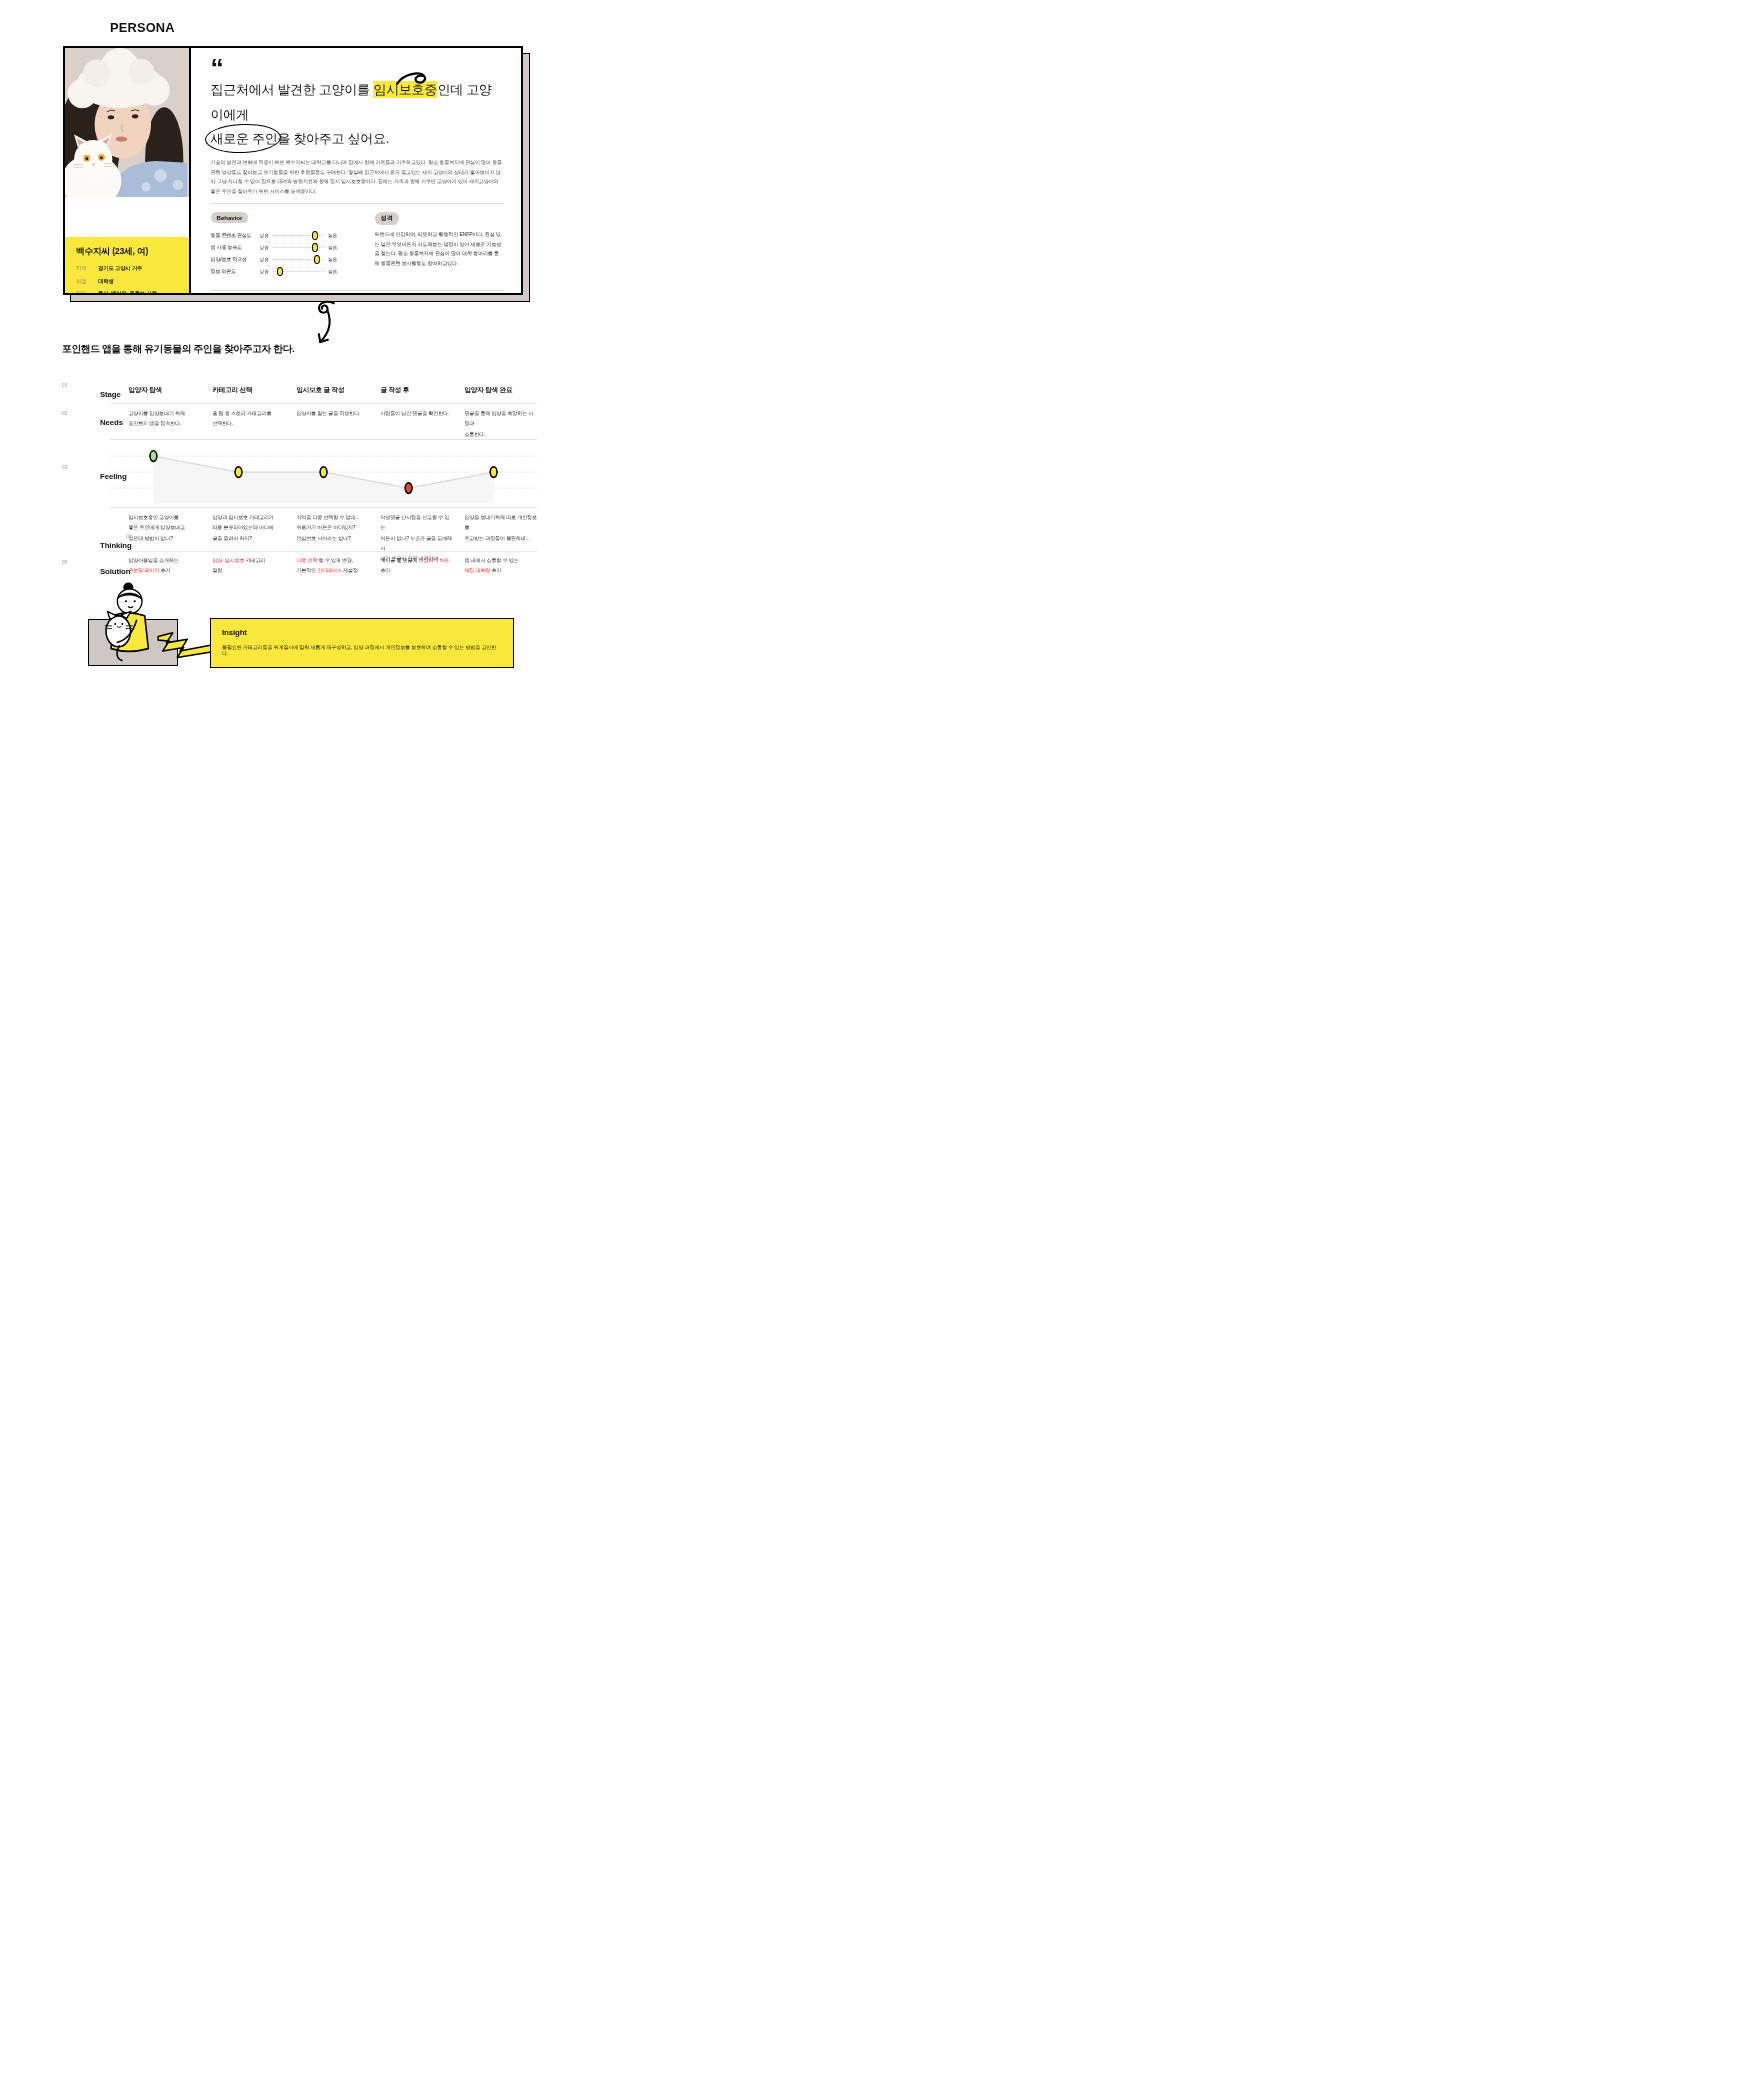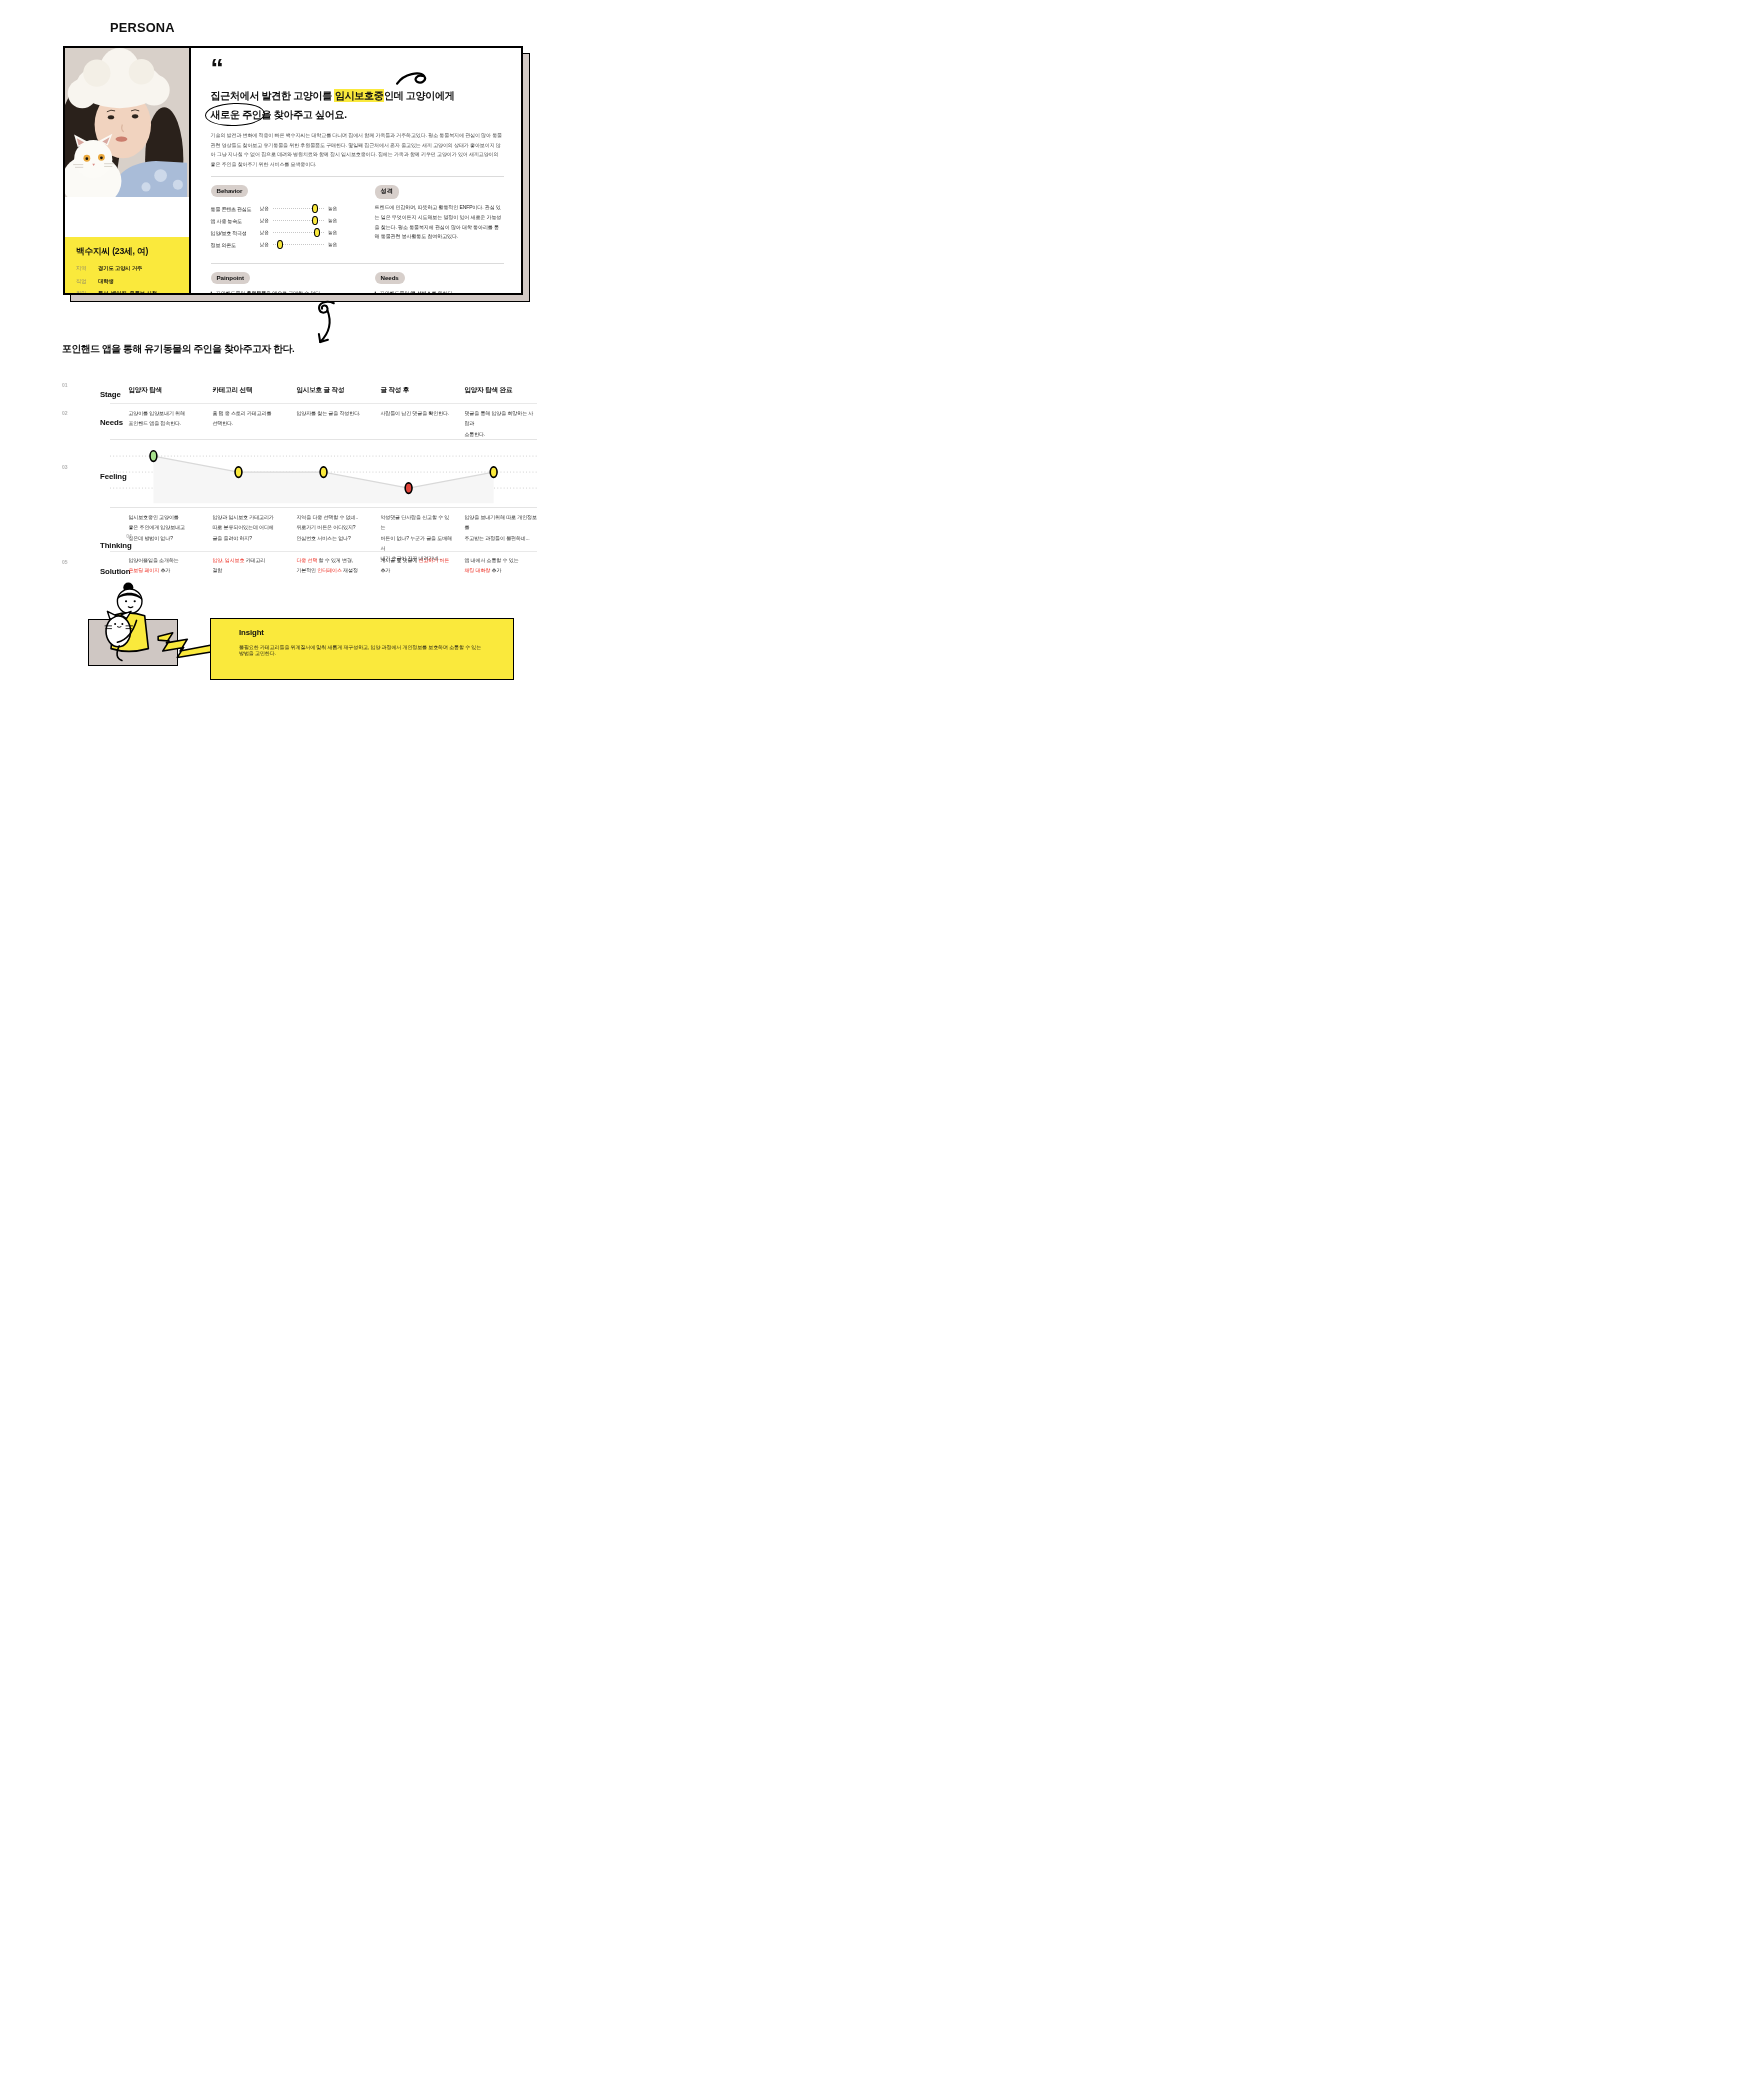--- a/index.html
+++ b/index.html
@@ -16,21 +16,21 @@
   .profile{flex:1;background:#FAE93C;padding:7.3px 10px 0 11px;}
   .profile-name{font-size:8.7px;font-weight:900;letter-spacing:-0.2px;margin:1.8px 0 7.3px;}
   .profile-row{display:flex;font-size:5.3px;margin-bottom:5.5px;letter-spacing:-0.1px;}
   .profile-row .lab{width:22px;color:#8E8868;flex:none;}
   .profile-row .val{font-weight:800;}
   .profile-tags{display:flex;gap:4.6px;margin-top:6.9px;}
   .tag{border:1.1px solid #000;border-radius:456px;background:#fff;padding:1.8px 5px;font-size:5px;font-weight:800;letter-spacing:-0.2px;}
   .card-right{flex:1;padding:7.3px 17.4px 0 19.6px;position:relative;}
   .qmark{font-size:26.5px;font-weight:900;line-height:1;height:19px;letter-spacing:-0.9px;}
   .swirl{position:absolute;left:205px;top:22px;}
-  .quote{font-size:10px;font-weight:700;line-height:1.88;letter-spacing:-0.3px;margin-top:13px;}
+  .quote{font-size:13px;font-weight:400;line-height:1.88;letter-spacing:-0.3px;margin-top:4px;}
   .hl{background:#FAE93C;padding:0.9px 0.5px;}
   .circled{position:relative;display:inline-block;}
   .circled::after{content:"";position:absolute;left:-5.5px;right:-3.2px;top:-3.2px;bottom:-1.4px;border:1.4px solid #000;border-radius:50%;transform:rotate(-2deg);}
   .desc{margin:6.4px 0 0;font-size:5px;line-height:1.9;color:#3E3E3E;letter-spacing:-0.1px;}
   .divider{border-top:0.9px solid #DBDBDB;margin-top:6.9px;}
   .grid2{display:grid;grid-template-columns:145px 1fr;column-gap:19px;margin-top:7.8px;}
   .pill{display:inline-block;background:#D7CFCB;border-radius:6.4px;padding:2.3px 6px;font-size:6.2px;font-weight:800;letter-spacing:-0.1px;}
   .b-rows{margin-top:6px;}
   .b-row{display:flex;align-items:center;height:12px;}
   .b-label{width:49px;font-size:5px;font-weight:500;letter-spacing:-0.2px;flex:none;}
@@ -61,21 +61,21 @@
   .jrow{position:absolute;left:55px;right:0;display:grid;grid-template-columns:repeat(5,1fr);}
   .jrow .jcell{padding-left:11.4px;white-space:pre-line;}
   .jrow.stage{top:4.6px;} .jrow.stage .jcell{font-size:6.6px;font-weight:800;letter-spacing:-0.2px;white-space:normal;}
   .jrow.doing{top:27px;} .jrow.thinking{top:131px;} .jrow.solution{top:174px;}
   .jrow.doing .jcell,.jrow.thinking .jcell,.jrow.solution .jcell{font-size:5px;line-height:2.05;letter-spacing:-0.1px;color:#1d1d1d;}
   .jchart{position:absolute;left:48px;top:58px;}
   
   .illu-box{position:absolute;left:88px;top:619px;width:90px;height:47px;background:#CFC7C3;border:1.6px solid #000;box-sizing:border-box;}
   .illu{position:absolute;left:101px;top:582px;}
   .bolt{position:absolute;left:157px;top:631px;}
-  .insight{position:absolute;left:210px;top:618px;width:304px;height:62px;background:#FAE93C;border:1.6px solid #000;box-sizing:border-box;padding:9px 28px;}
+  .insight{position:absolute;left:210px;top:618px;width:304px;height:50px;background:#FAE93C;border:1.6px solid #000;box-sizing:border-box;padding:9px 11px;}
   .insight-title{font-size:7.8px;font-weight:900;letter-spacing:-0.1px;}
   .insight-text{margin:6.9px 0 0;font-size:5px;letter-spacing:-0.1px;color:#151515;}
 </style>
 </head>
 <body>
 
 <div class="page">
 
   <h1 class="title">PERSONA</h1>
 

